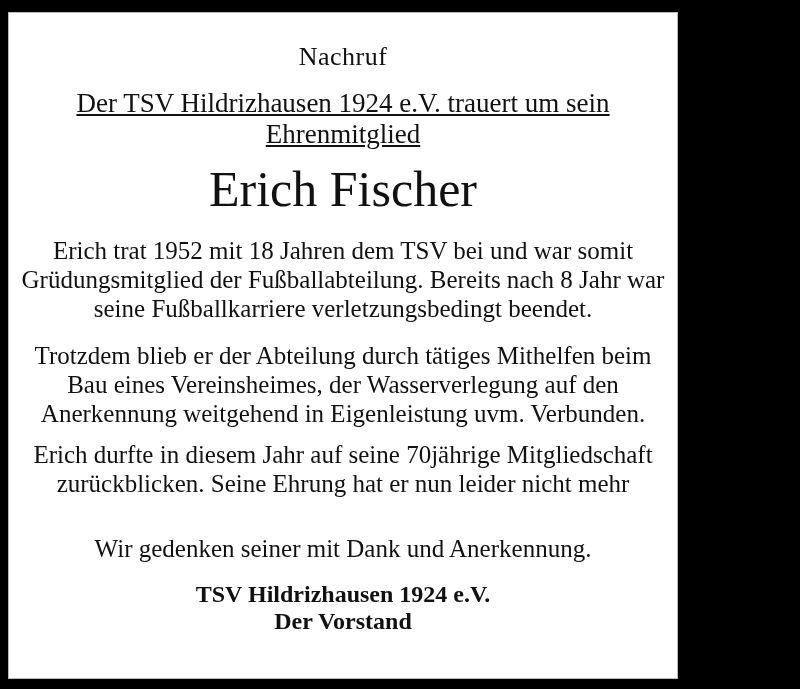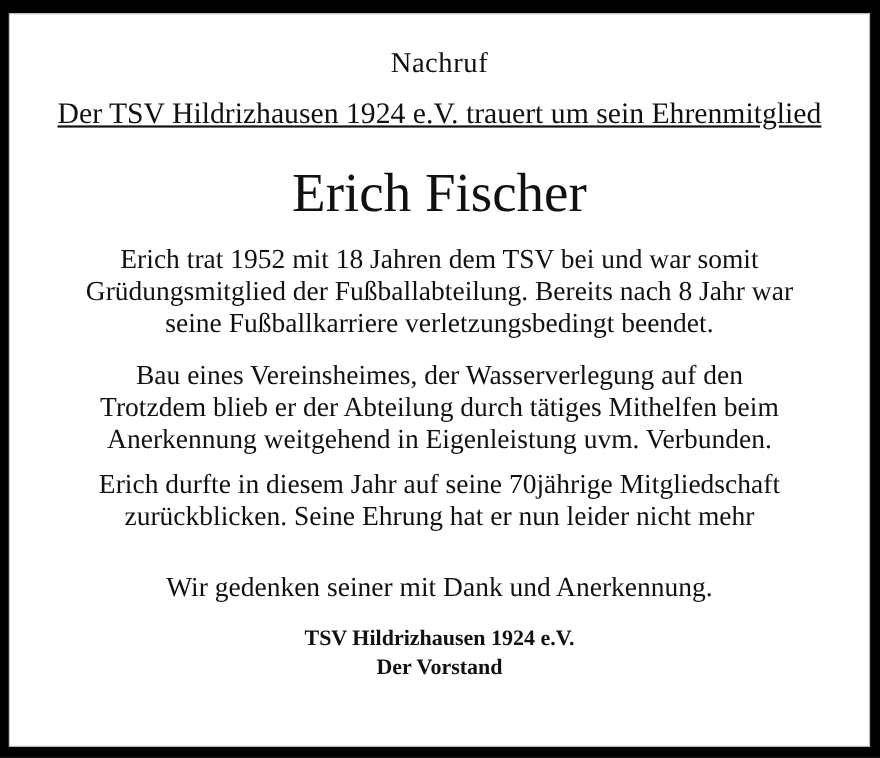--- a/index.html
+++ b/index.html
@@ -11,61 +11,61 @@
     height: 689px;
     background: #000000;
     position: relative;
     font-family: "Liberation Serif", serif;
     overflow: hidden;
   }
   .card {
     position: absolute;
     left: 8px;
     top: 12px;
-    width: 783px;
+    width: 670px;
     height: 667px;
     background: #ffffff;
     box-shadow: inset 0 0 0 1px #bbbbbb;
     color: #111111;
     text-align: center;
     box-sizing: border-box;
     padding-top: 30px;
   }
   .label {
     font-size: 26px;
     line-height: 30px;
     letter-spacing: 0.5px;
   }
   .intro {
     margin-top: 16px;
     font-size: 27px;
     line-height: 31px;
     text-decoration: underline;
   }
   .name {
-    margin-top: 29px;
+    margin-top: 12px;
     font-size: 50px;
     line-height: 54px;
   }
   .para {
     font-size: 25px;
     line-height: 29px;
   }
   .para-1 { margin-top: 20px; text-align: center; }
   .para-2 { margin-top: 18px; }
   .para-3 { margin-top: 12px; font-family: Liberation Serif, serif; }
   .closing {
     margin-top: 36px;
     font-size: 25px;
     line-height: 29px;
   }
   .signature {
     margin-top: 18px;
     font-weight: bold;
-    font-size: 20px;
+    font-size: 24px;
     line-height: 27px;
   }
 </style>
 </head>
 <body>
 
 <div class="card">
 
   <div class="label">Nachruf</div>
 
@@ -73,22 +73,22 @@
 
   <div class="name">Erich Fischer</div>
 
   <div class="para para-1">
     <div class="line">Erich trat 1952 mit 18 Jahren dem TSV bei und war somit</div>
     <div class="line">Grüdungsmitglied der Fußballabteilung. Bereits nach 8 Jahr war</div>
     <div class="line">seine Fußballkarriere verletzungsbedingt beendet.</div>
   </div>
 
   <div class="para para-2">
+    <div class="line">Trotzdem blieb er der Abteilung durch tätiges Mithelfen beim</div>
     <div class="line">Bau eines Vereinsheimes, der Wasserverlegung auf den</div>
-    <div class="line">Trotzdem blieb er der Abteilung durch tätiges Mithelfen beim</div>
     <div class="line">Anerkennung weitgehend in Eigenleistung uvm. Verbunden.</div>
   </div>
 
   <div class="para para-3">
     <div class="line">Erich durfte in diesem Jahr auf seine 70jährige Mitgliedschaft</div>
     <div class="line">zurückblicken. Seine Ehrung hat er nun leider nicht mehr</div>
   </div>
 
   <div class="closing">Wir gedenken seiner mit Dank und Anerkennung.</div>
 

